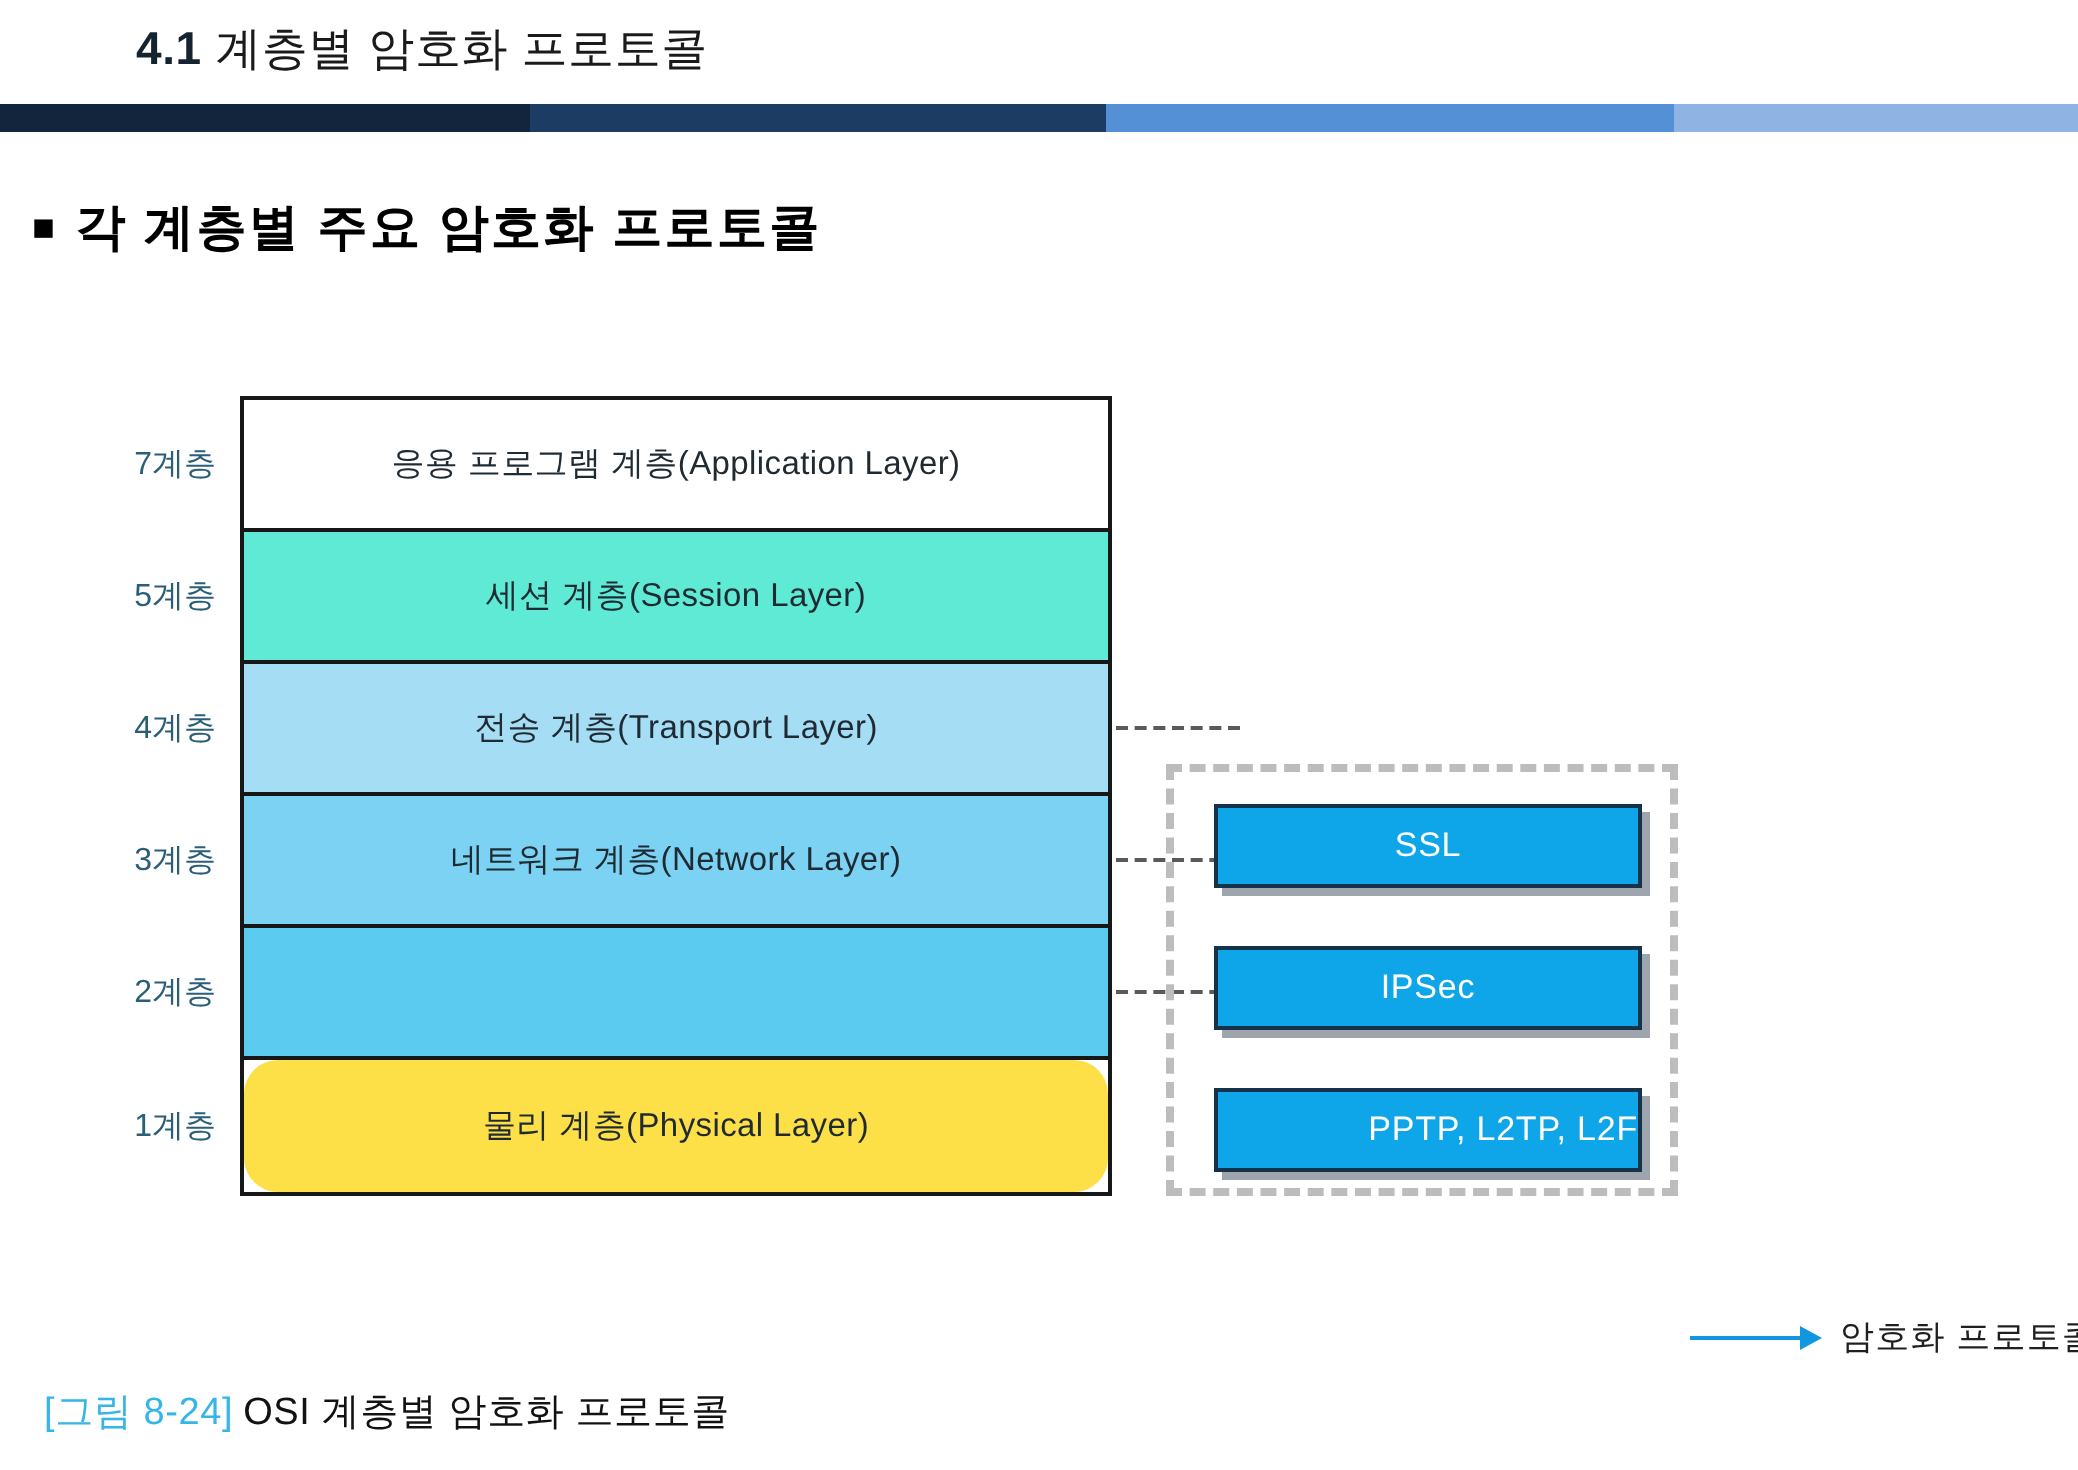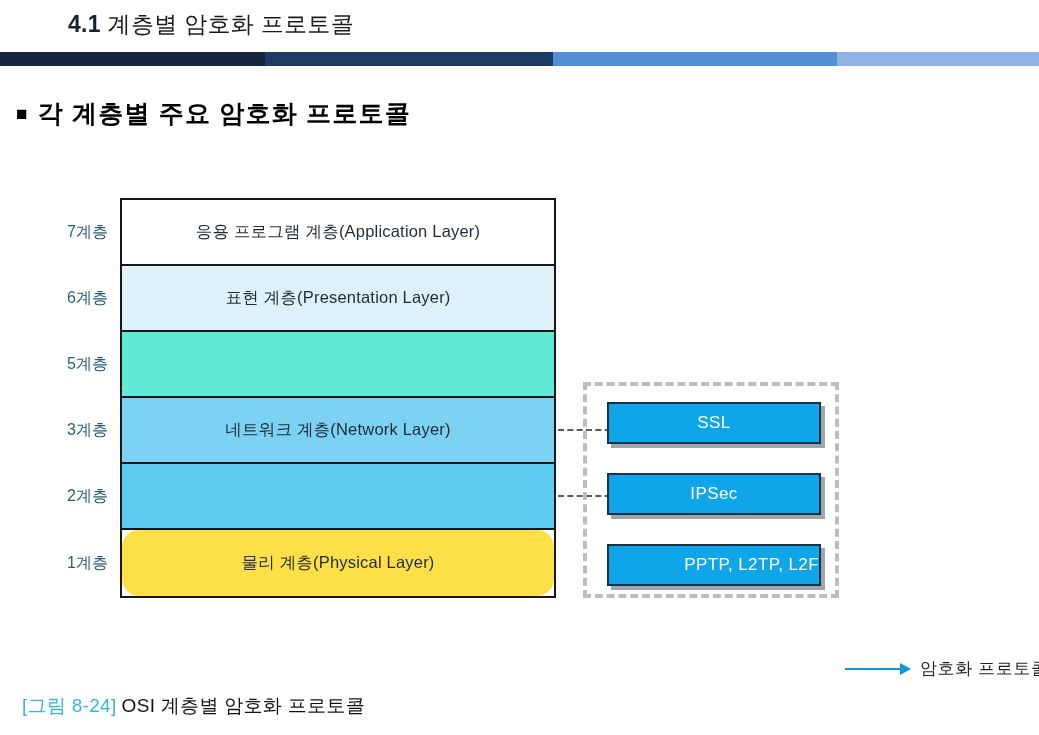--- a/index.html
+++ b/index.html
@@ -198,26 +198,28 @@
   <span class="bullet-sq">■</span><span>각 계층별 주요 암호화 프로토콜</span>
 </div>
 
 <div id="figure">
 
   <div id="osi-stack">
       <div class="osi-row" style="background: rgb(255, 255, 255);">
         <div class="osi-tier">7계층</div>
         <div class="osi-label">응용 프로그램 계층(Application Layer)</div>
       </div>
-      <div class="osi-row" style="background: rgb(221, 241, 251);">
-        <div class="osi-tier">6계층</div>
-        <div class="osi-label">표현 계층(Presentation Layer)</div>
-      </div>
       <div class="osi-row" style="background: #5eead4;">
         <div class="osi-tier">5계층</div>
+        <div class="osi-label">세션 계층(Session Layer)</div>
+      </div>
+      <div class="osi-row" style="background: rgb(164, 221, 244);">
+        <div class="osi-tier">4계층</div>
+        <div class="osi-label">전송 계층(Transport Layer)</div>
+        <div class="connector"></div>
       </div>
       <div class="osi-row" style="background: rgb(123, 210, 242);">
         <div class="osi-tier">3계층</div>
         <div class="osi-label">네트워크 계층(Network Layer)</div>
         <div class="connector"></div>
       </div>
       <div class="osi-row" style="background: rgb(92, 203, 240);">
         <div class="osi-tier">2계층</div>
         <div class="connector"></div>
       </div>

